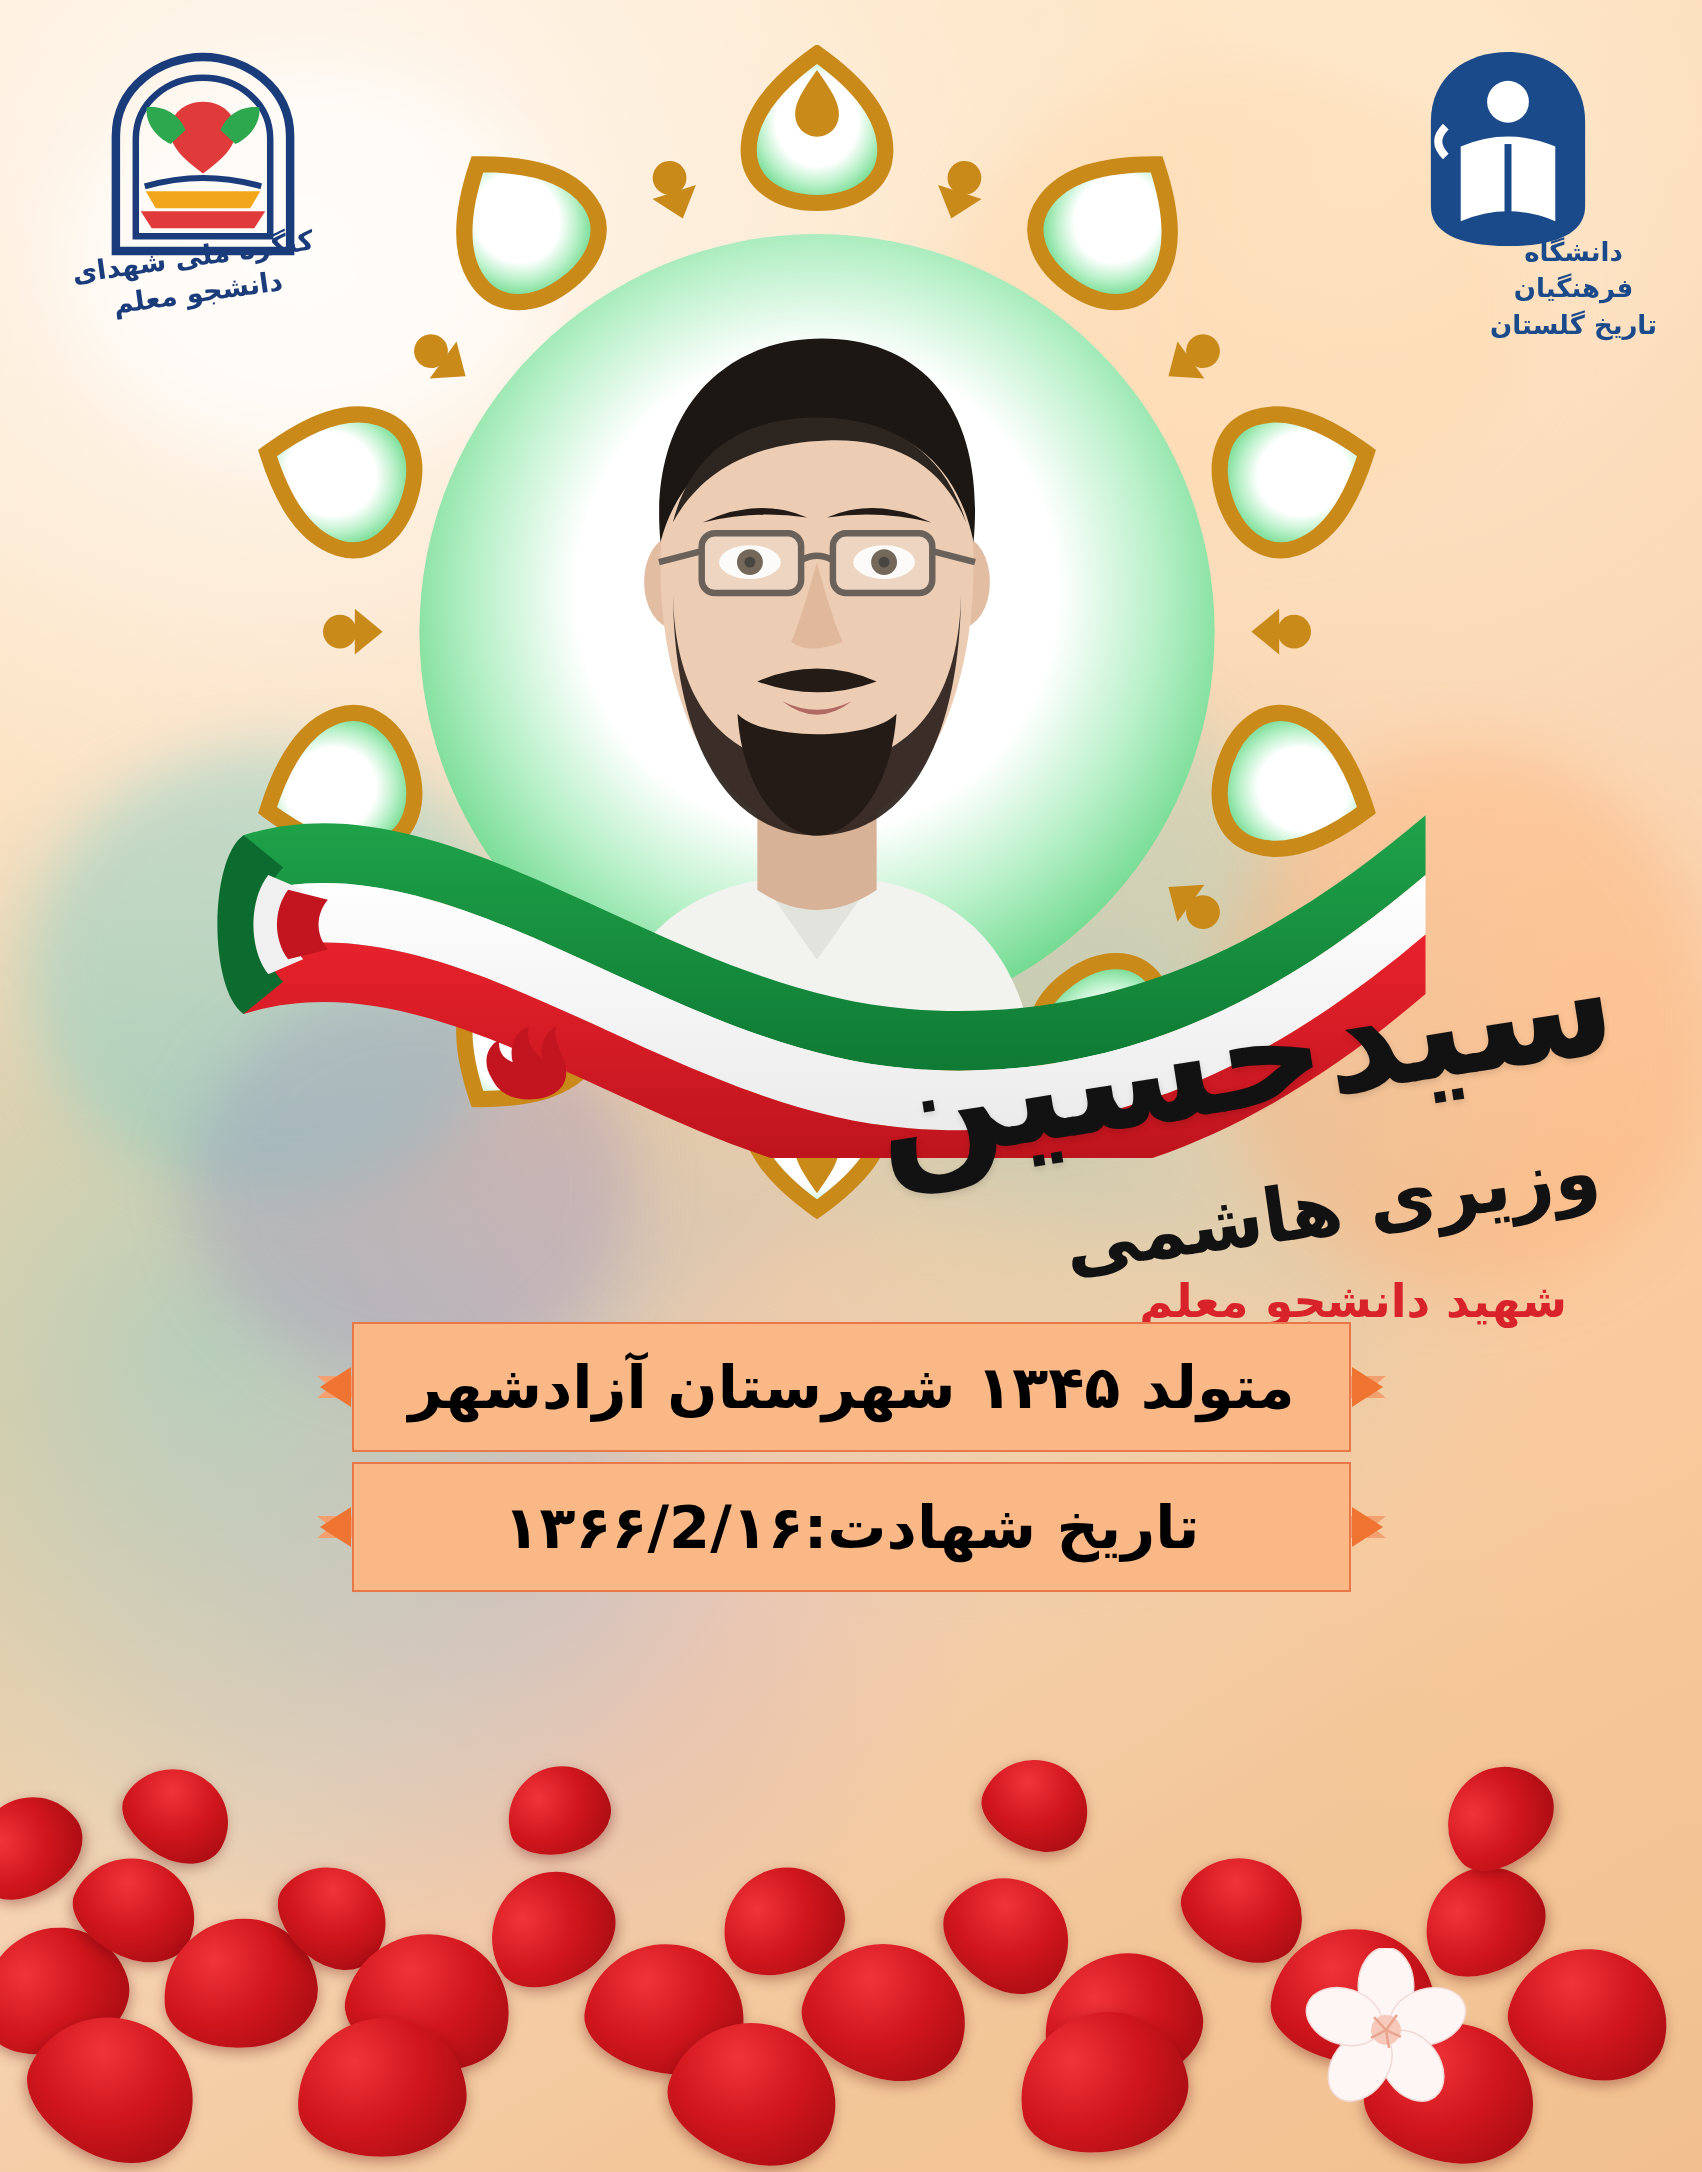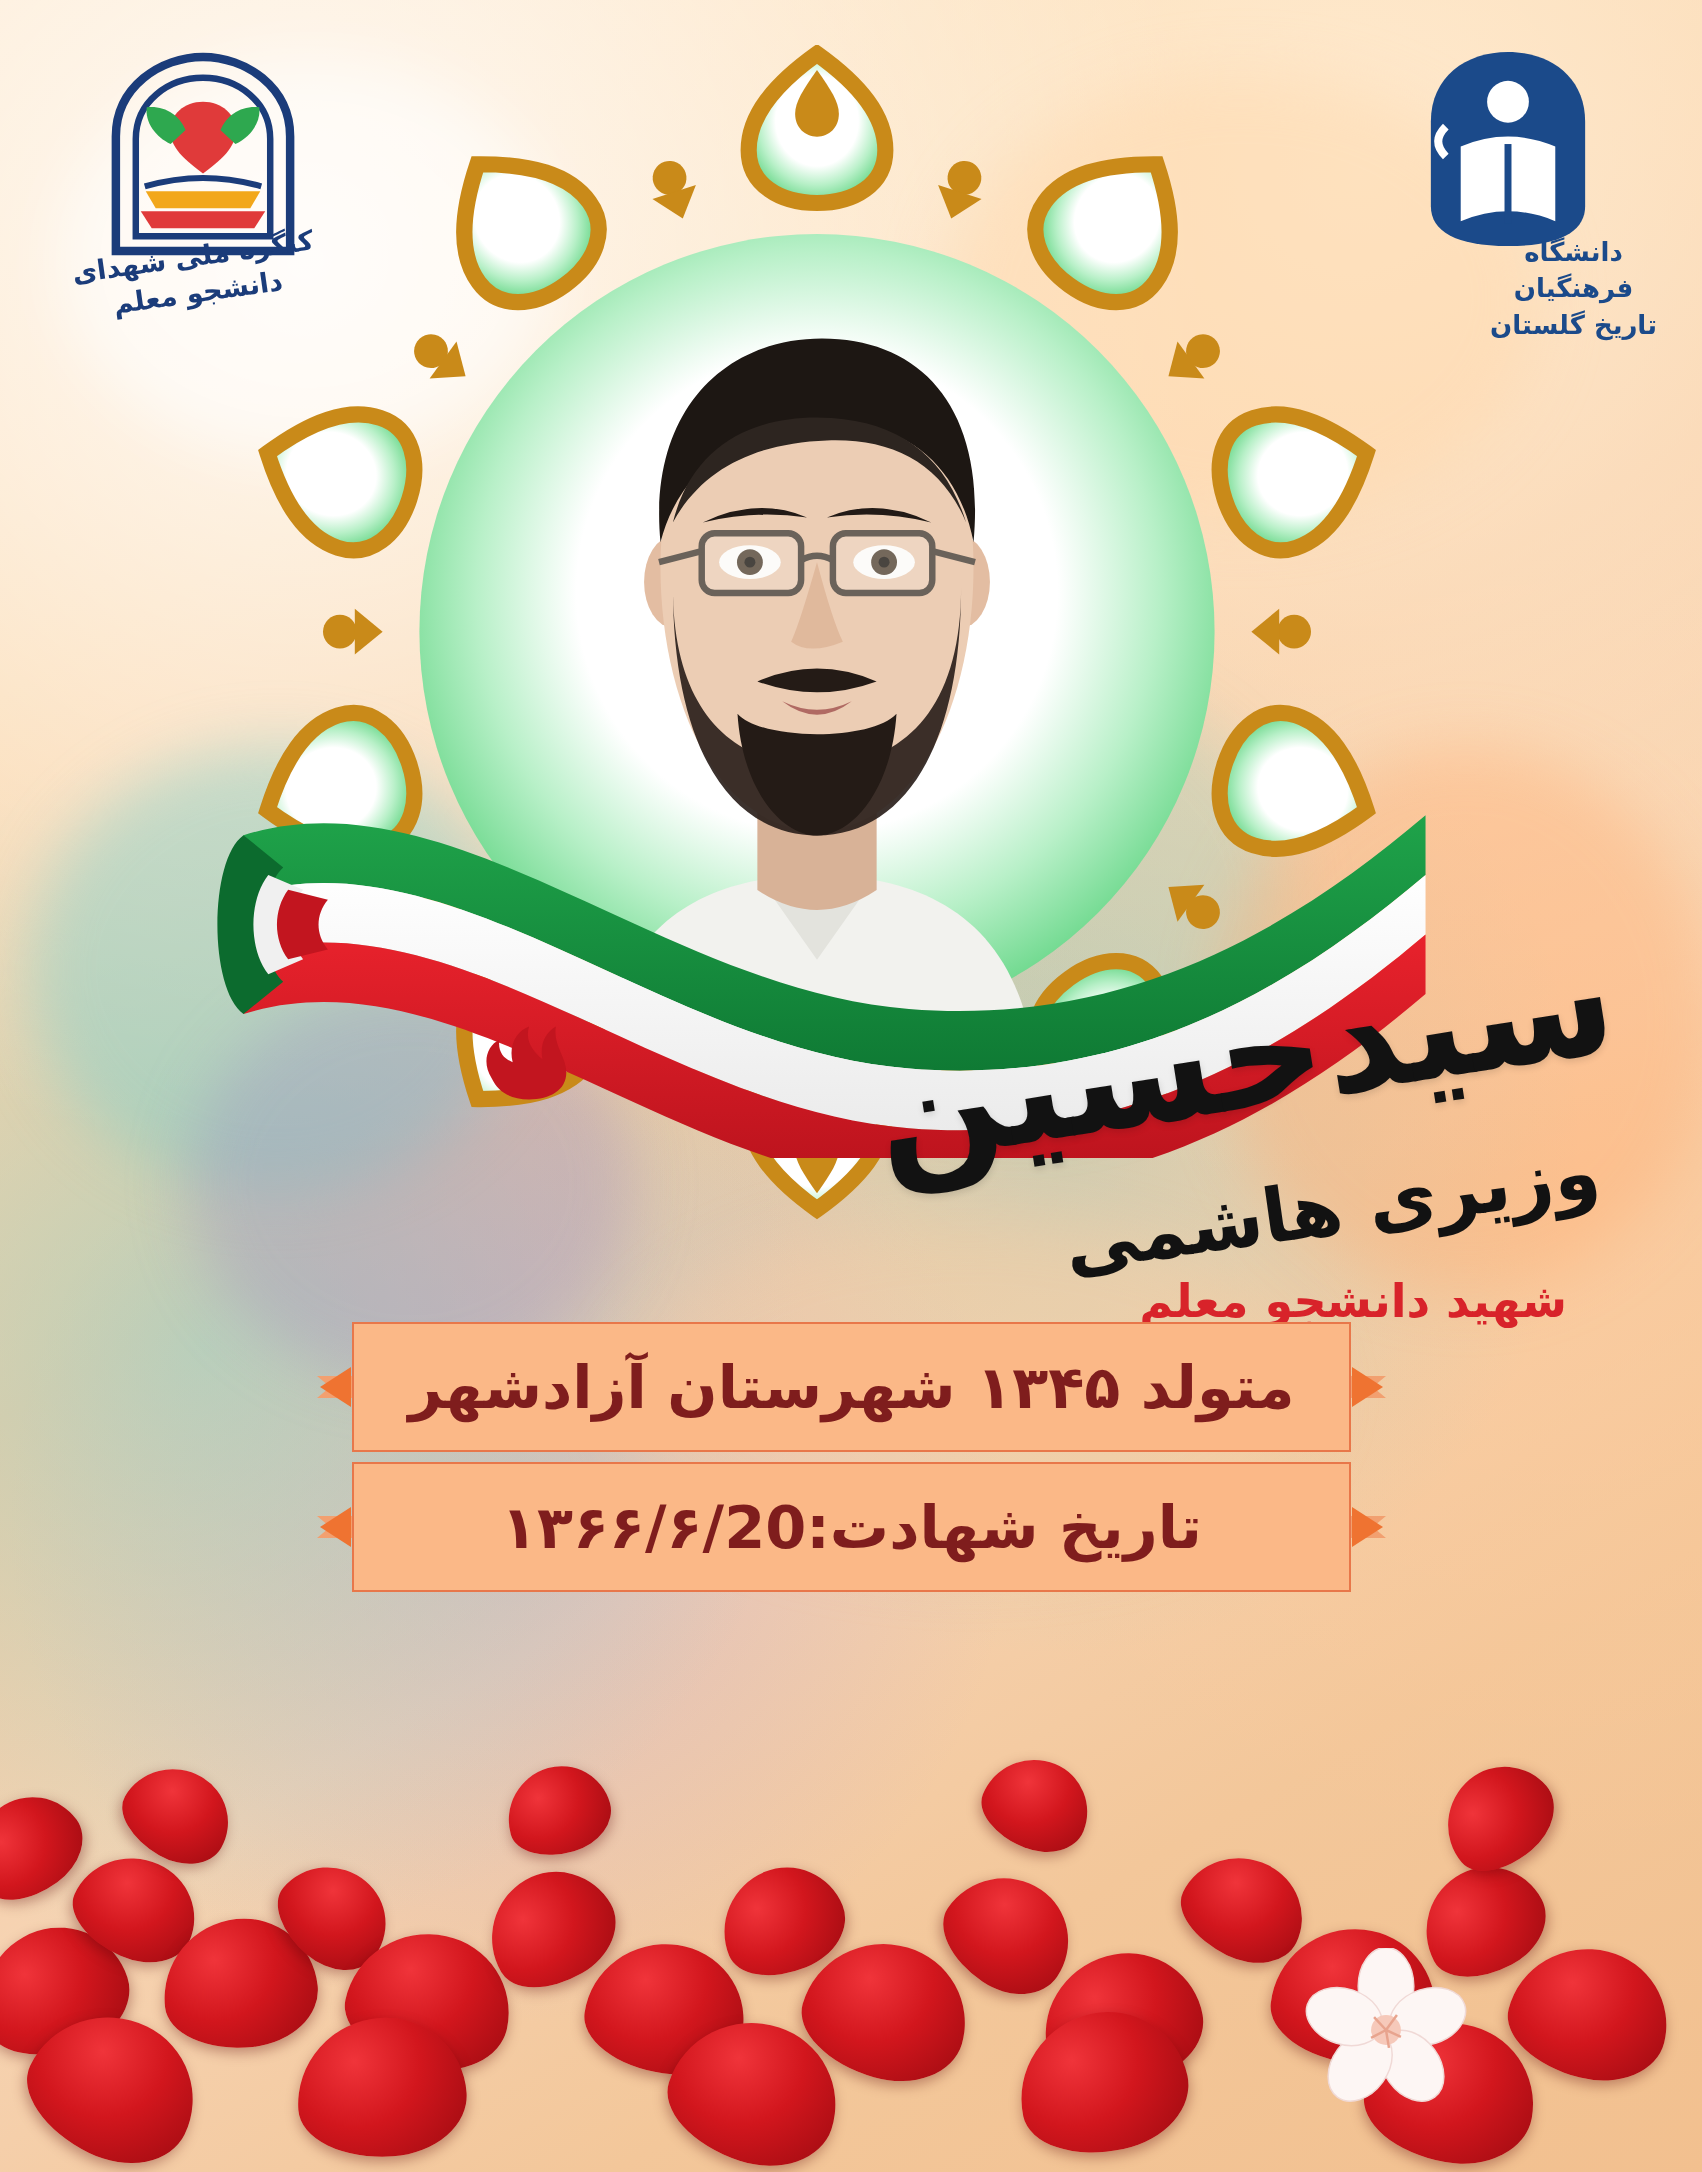--- a/index.html
+++ b/index.html
@@ -171,21 +171,21 @@
     bottom: 0;
     background: #fbb887;
     border: 2px solid #e8774a;
     display: flex;
     align-items: center;
     justify-content: center;
   }
   .banner-text {
     font-size: 59px;
     font-weight: bold;
-    color: #7f1d1d;
+    color: #000000;
     white-space: nowrap;
     direction: rtl;
   }
   .banner-arrow {
     position: absolute;
     top: 50%;
     width: 0;
     height: 0;
     margin-top: -20px;
     border-top: 20px solid transparent;
@@ -470,21 +470,21 @@
       </div>
       <div class="banner-arrow left"></div>
       <div class="banner-arrow right"></div>
     </div>
 
 
     <div class="banner">
       <div class="banner-tail left"></div>
       <div class="banner-tail right"></div>
       <div class="banner-body">
-        <span class="banner-text">تاریخ شهادت:۱۳۶۶/۶/20</span>
+        <span class="banner-text">تاریخ شهادت:۱۳۶۶/2/۱۶</span>
       </div>
       <div class="banner-arrow left"></div>
       <div class="banner-arrow right"></div>
     </div>
 
   </div>
 
   <div class="petals">
     <div class="petal" style="left:-20px;  bottom:119px; width:149px; height:124px; transform:rotate(-18deg);"></div>
     <div class="petal" style="left:75px;  bottom:214px; width:124px; height:99px; transform:rotate(24deg);"></div>

